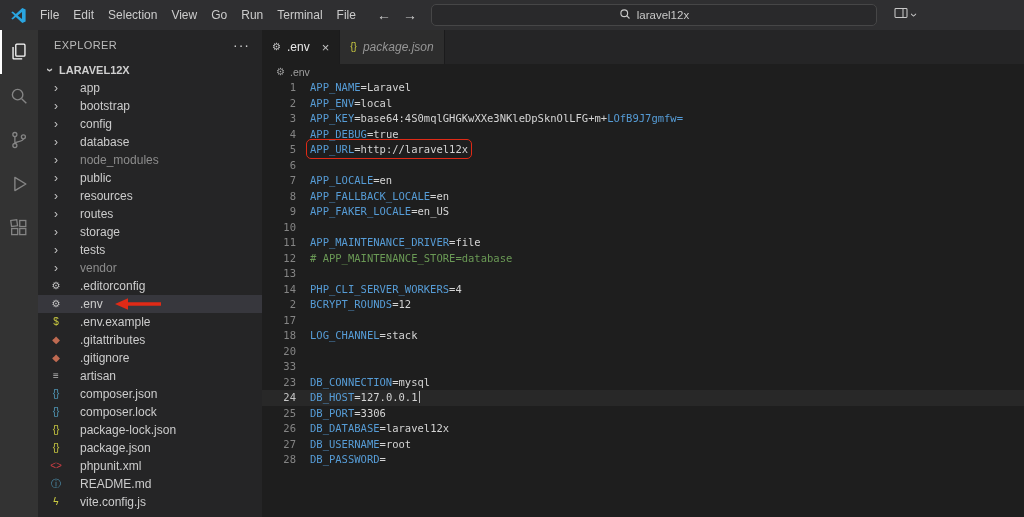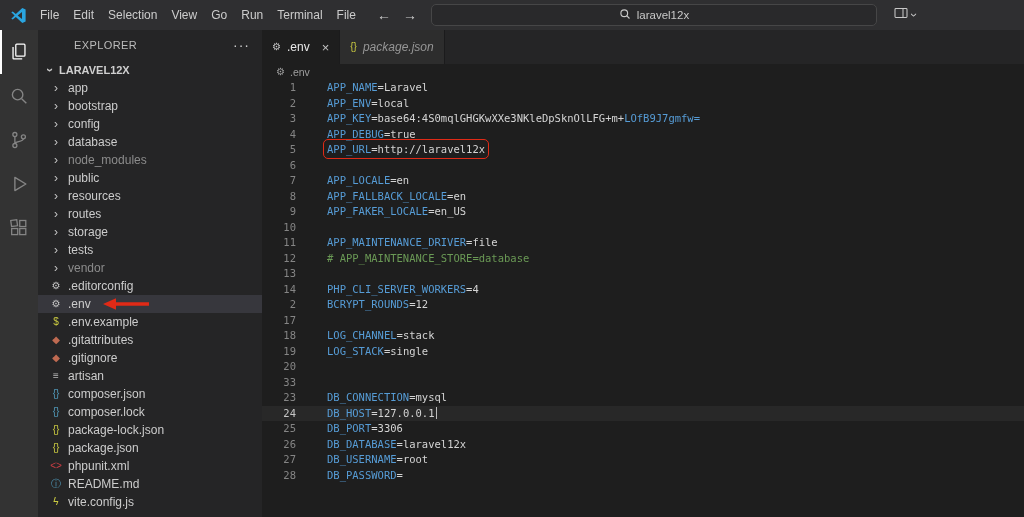--- a/index.html
+++ b/index.html
@@ -25,31 +25,31 @@
 
   
   .activitybar{width:38px;background:#333333;display:flex;flex-direction:column}
   .ab-item{height:44px;display:flex;align-items:center;justify-content:center;color:#858585;
            border-left:2px solid transparent;border-right:2px solid transparent;cursor:pointer}
   .ab-item.active{color:#ffffff;border-left-color:#ffffff}
 
   
   .sidebar{width:224px;background:#252526;color:#cccccc;display:flex;flex-direction:column}
   .sb-header{height:30px;display:flex;align-items:center;justify-content:space-between;
-             padding:0 12px 0 36px;font-size:11px;color:#bcbcbc;letter-spacing:.4px}
+             padding:0 12px 0 16px;font-size:11px;color:#bcbcbc;letter-spacing:.4px}
   .more{font-size:14px;color:#cccccc;cursor:pointer;letter-spacing:1px}
   .project-row{height:19px;display:flex;align-items:center;gap:2px;padding-left:4px;
                font-size:11px;font-weight:700;color:#d0d0d0;cursor:pointer}
   .twistie{width:15px;text-align:center;font-size:12px;color:#c5c5c5;line-height:1}
   .tree-row{height:18px;display:flex;align-items:center;padding-left:10px;font-size:12px;
             color:#cccccc;cursor:pointer;white-space:nowrap}
   .tree-row.selected{background:#37373d}
   .tree-row .twistie{width:16px}
   .file-icon{width:16px;text-align:center;font-size:10px;line-height:1;flex:none}
-  .tree-label{margin-left:4px}
+  .tree-label{margin-left:16px}
   .tree-label.dim{color:#8c8c8c}
   .annot-arrow{margin-left:10px;flex:none}
 
   
   .editor-col{flex:1;display:flex;flex-direction:column;background:#1e1e1e;min-width:0}
   .tabbar{height:34px;background:#252526;display:flex;flex:none}
   .tab{display:flex;align-items:center;gap:6px;padding:0 10px;font-size:12px;
        background:#2d2d2d;color:#969696;border-right:1px solid #1b1b1c;cursor:pointer}
   .tab.active{background:#1e1e1e;color:#e8e8e8}
   .tab-icon{font-size:10px;line-height:1}
@@ -58,21 +58,21 @@
   .breadcrumb{height:15px;display:flex;align-items:center;gap:5px;padding-left:14px;
               font-size:10.5px;color:#9f9f9f;cursor:pointer;flex:none}
   .bc-icon{font-size:10px;line-height:1}
 
   
   .code{flex:1;font-family:"DejaVu Sans Mono",monospace;font-size:10.5px;padding-top:1px}
   .code-line{height:15.5px;line-height:15.5px;display:flex;white-space:pre}
   .code-line.current{background:#282828}
   .ln{width:34px;text-align:right;color:#858585;flex:none}
   .code-line.current .ln{color:#c6c6c6}
-  .lc{margin-left:31px;white-space:pre}
+  .lc{margin-left:14px;white-space:pre}
   .tok-key{color:#569cd6}
   .tok-plain{color:#d4d4d4}
   .tok-comment{color:#6a9955}
   .tok-link{color:#d4d4d4;}
   .red-box{outline:1.5px solid #e02a16;outline-offset:3px;border-radius:1px}
   .cursor{display:inline-block;width:1.2px;height:12px;background:#bbbbbb;
           vertical-align:-2px;margin-left:1px}
 </style>
 </head>
 <body>
@@ -292,21 +292,20 @@
         <div class="code-line"><span class="ln">8</span><span class="lc"><span class="tok-key">APP_FALLBACK_LOCALE</span><span class="tok-plain">=</span><span class="tok-plain">en</span></span></div>
         <div class="code-line"><span class="ln">9</span><span class="lc"><span class="tok-key">APP_FAKER_LOCALE</span><span class="tok-plain">=</span><span class="tok-plain">en_US</span></span></div>
         <div class="code-line"><span class="ln">10</span><span class="lc"></span></div>
         <div class="code-line"><span class="ln">11</span><span class="lc"><span class="tok-key">APP_MAINTENANCE_DRIVER</span><span class="tok-plain">=</span><span class="tok-plain">file</span></span></div>
         <div class="code-line"><span class="ln">12</span><span class="lc"><span class="tok-comment"># APP_MAINTENANCE_STORE=database</span></span></div>
         <div class="code-line"><span class="ln">13</span><span class="lc"></span></div>
         <div class="code-line"><span class="ln">14</span><span class="lc"><span class="tok-key">PHP_CLI_SERVER_WORKERS</span><span class="tok-plain">=</span><span class="tok-plain">4</span></span></div>
         <div class="code-line"><span class="ln">2</span><span class="lc"><span class="tok-key">BCRYPT_ROUNDS</span><span class="tok-plain">=</span><span class="tok-plain">12</span></span></div>
         <div class="code-line"><span class="ln">17</span><span class="lc"></span></div>
         <div class="code-line"><span class="ln">18</span><span class="lc"><span class="tok-key">LOG_CHANNEL</span><span class="tok-plain">=</span><span class="tok-plain">stack</span></span></div>
-        <div class="code-line"><span class="ln">19</span><span class="lc"><span class="tok-key">LOG_STACK</span><span class="tok-plain">=</span><span class="tok-plain">single</span></span></div>
         <div class="code-line"><span class="ln">20</span></div>
         <div class="code-line"><span class="ln">33</span><span class="lc"></span></div>
         <div class="code-line"><span class="ln">23</span><span class="lc"><span class="tok-key">DB_CONNECTION</span><span class="tok-plain">=</span><span class="tok-plain">mysql</span></span></div>
         <div class="code-line current"><span class="ln">24</span><span class="lc"><span class="tok-key">DB_HOST</span><span class="tok-plain">=</span><span class="tok-plain">127.0.0.1</span><span class="cursor"></span></span></div>
         <div class="code-line"><span class="ln">25</span><span class="lc"><span class="tok-key">DB_PORT</span><span class="tok-plain">=</span><span class="tok-plain">3306</span></span></div>
         <div class="code-line"><span class="ln">26</span><span class="lc"><span class="tok-key">DB_DATABASE</span><span class="tok-plain">=</span><span class="tok-plain">laravel12x</span></span></div>
         <div class="code-line"><span class="ln">27</span><span class="lc"><span class="tok-key">DB_USERNAME</span><span class="tok-plain">=</span><span class="tok-plain">root</span></span></div>
         <div class="code-line"><span class="ln">28</span><span class="lc"><span class="tok-key">DB_PASSWORD</span><span class="tok-plain">=</span></span></div>
       </div>
   </div>

